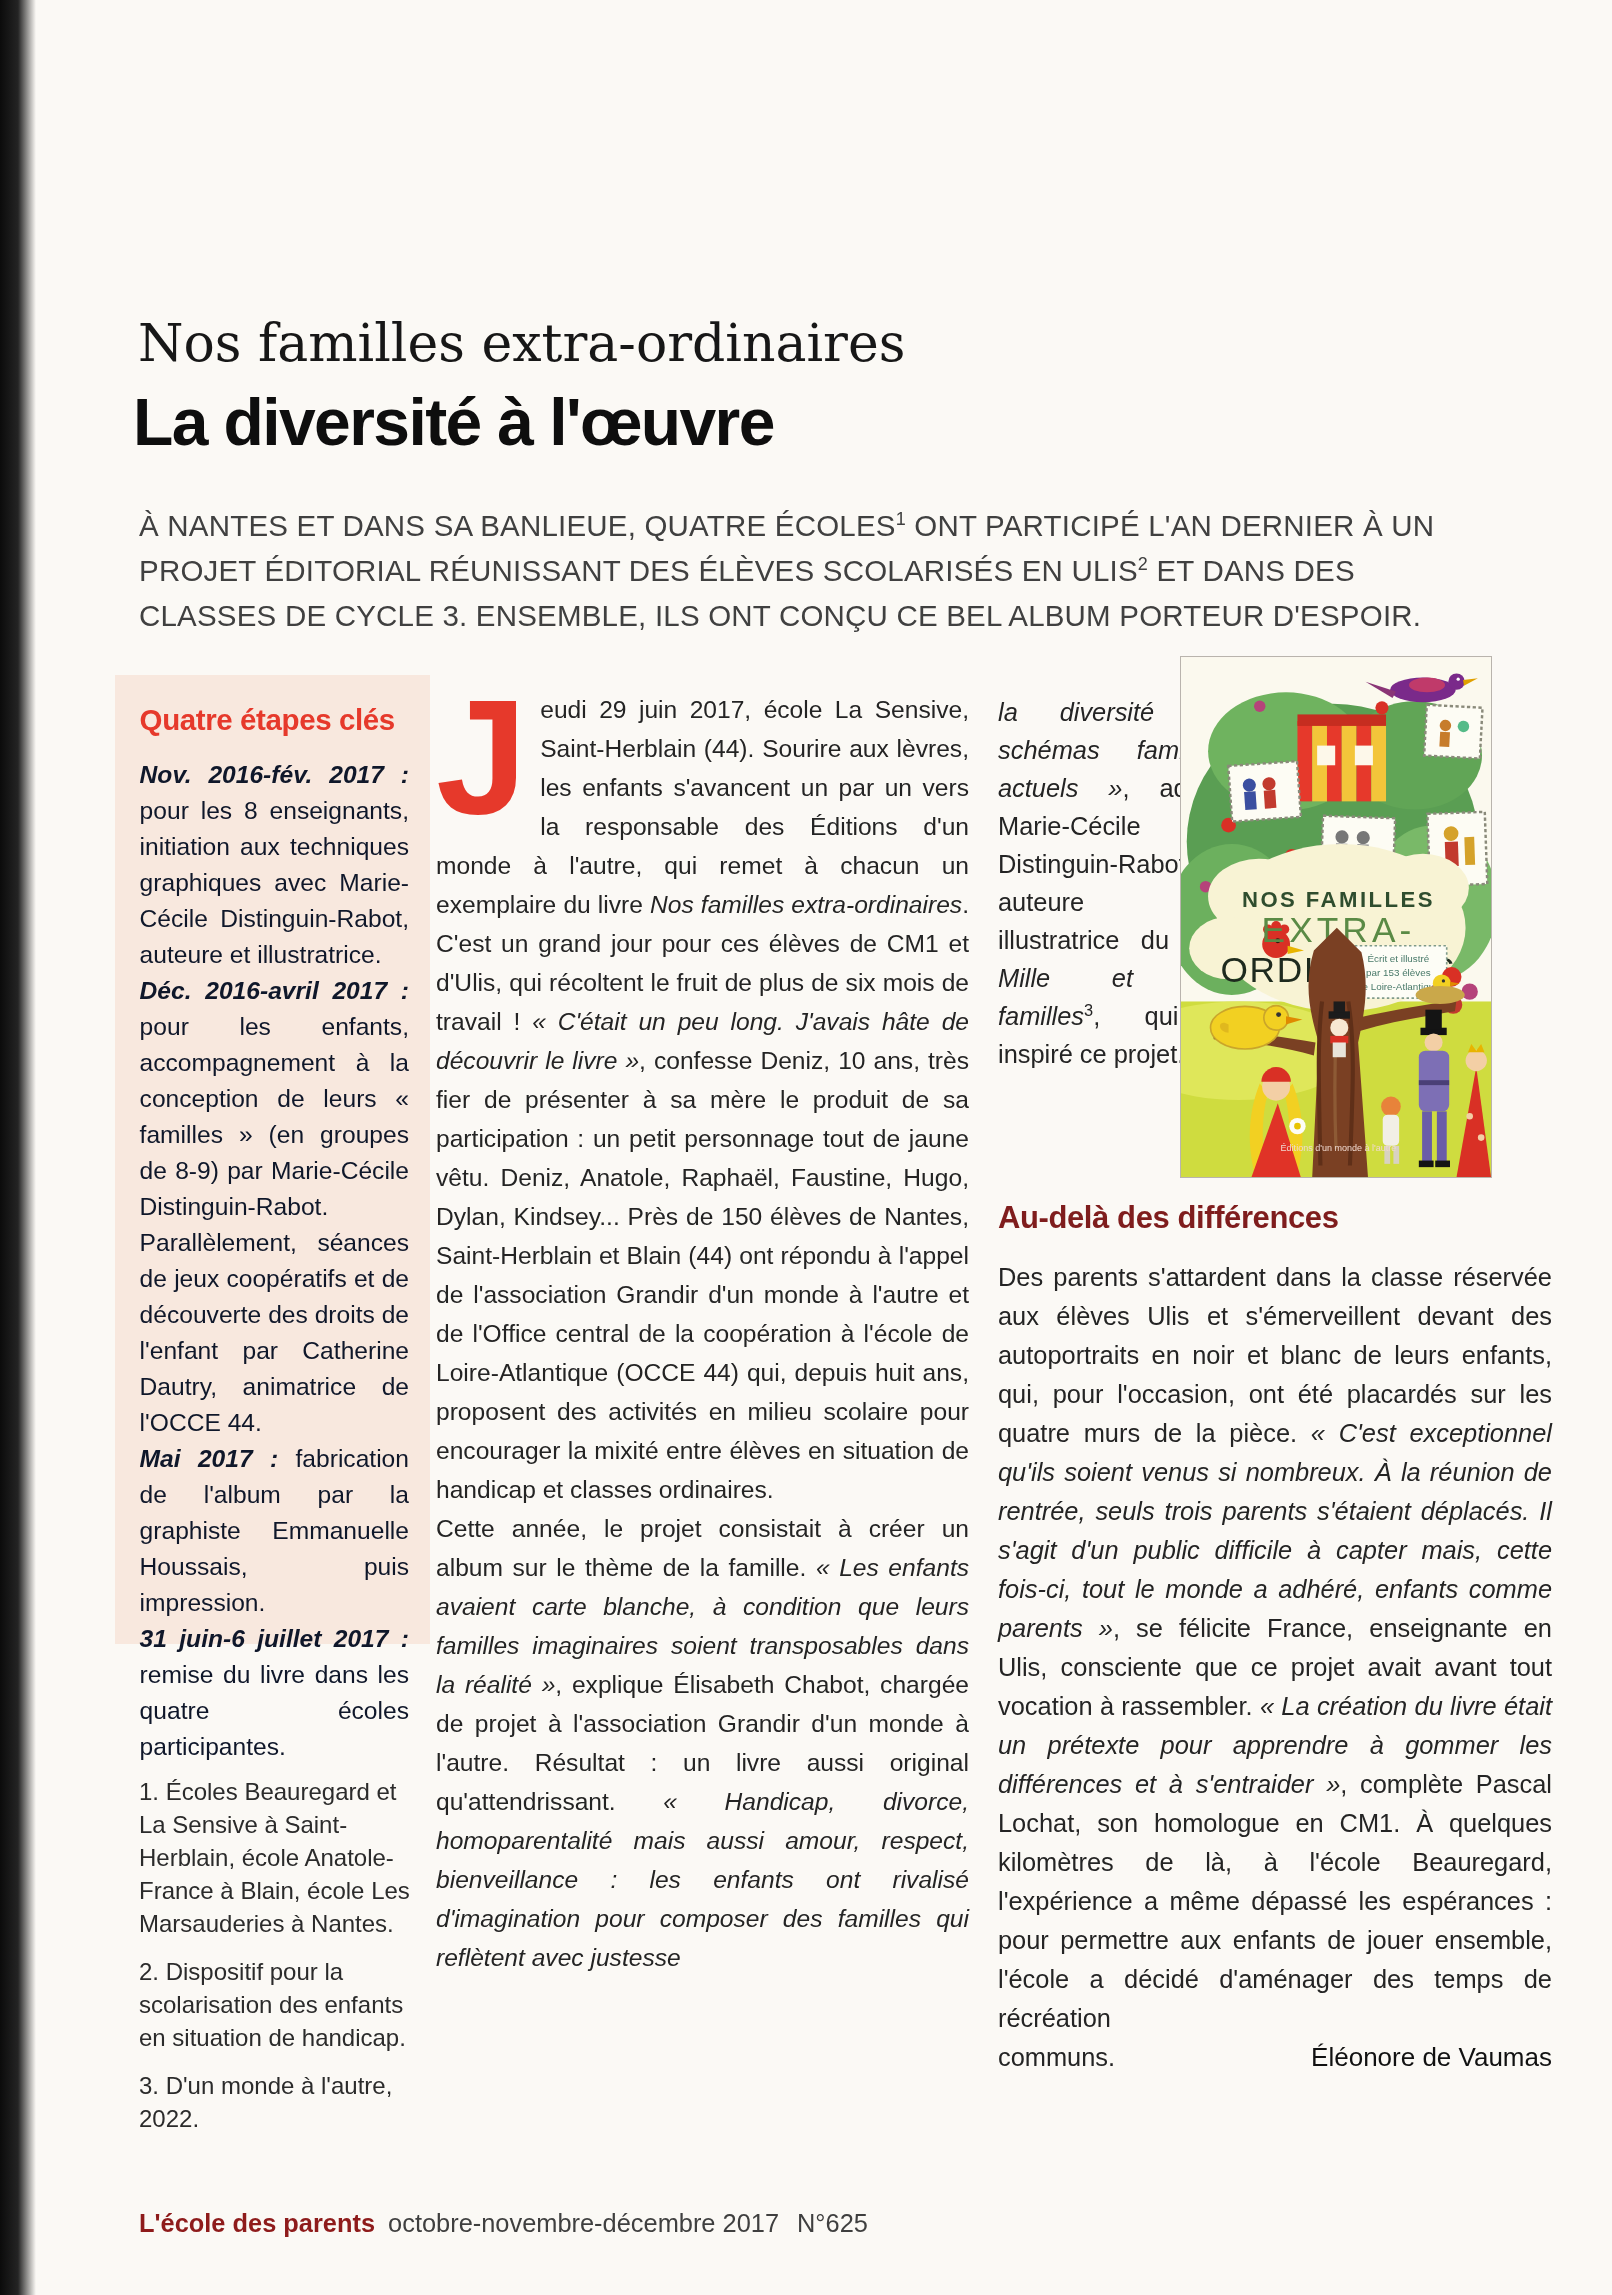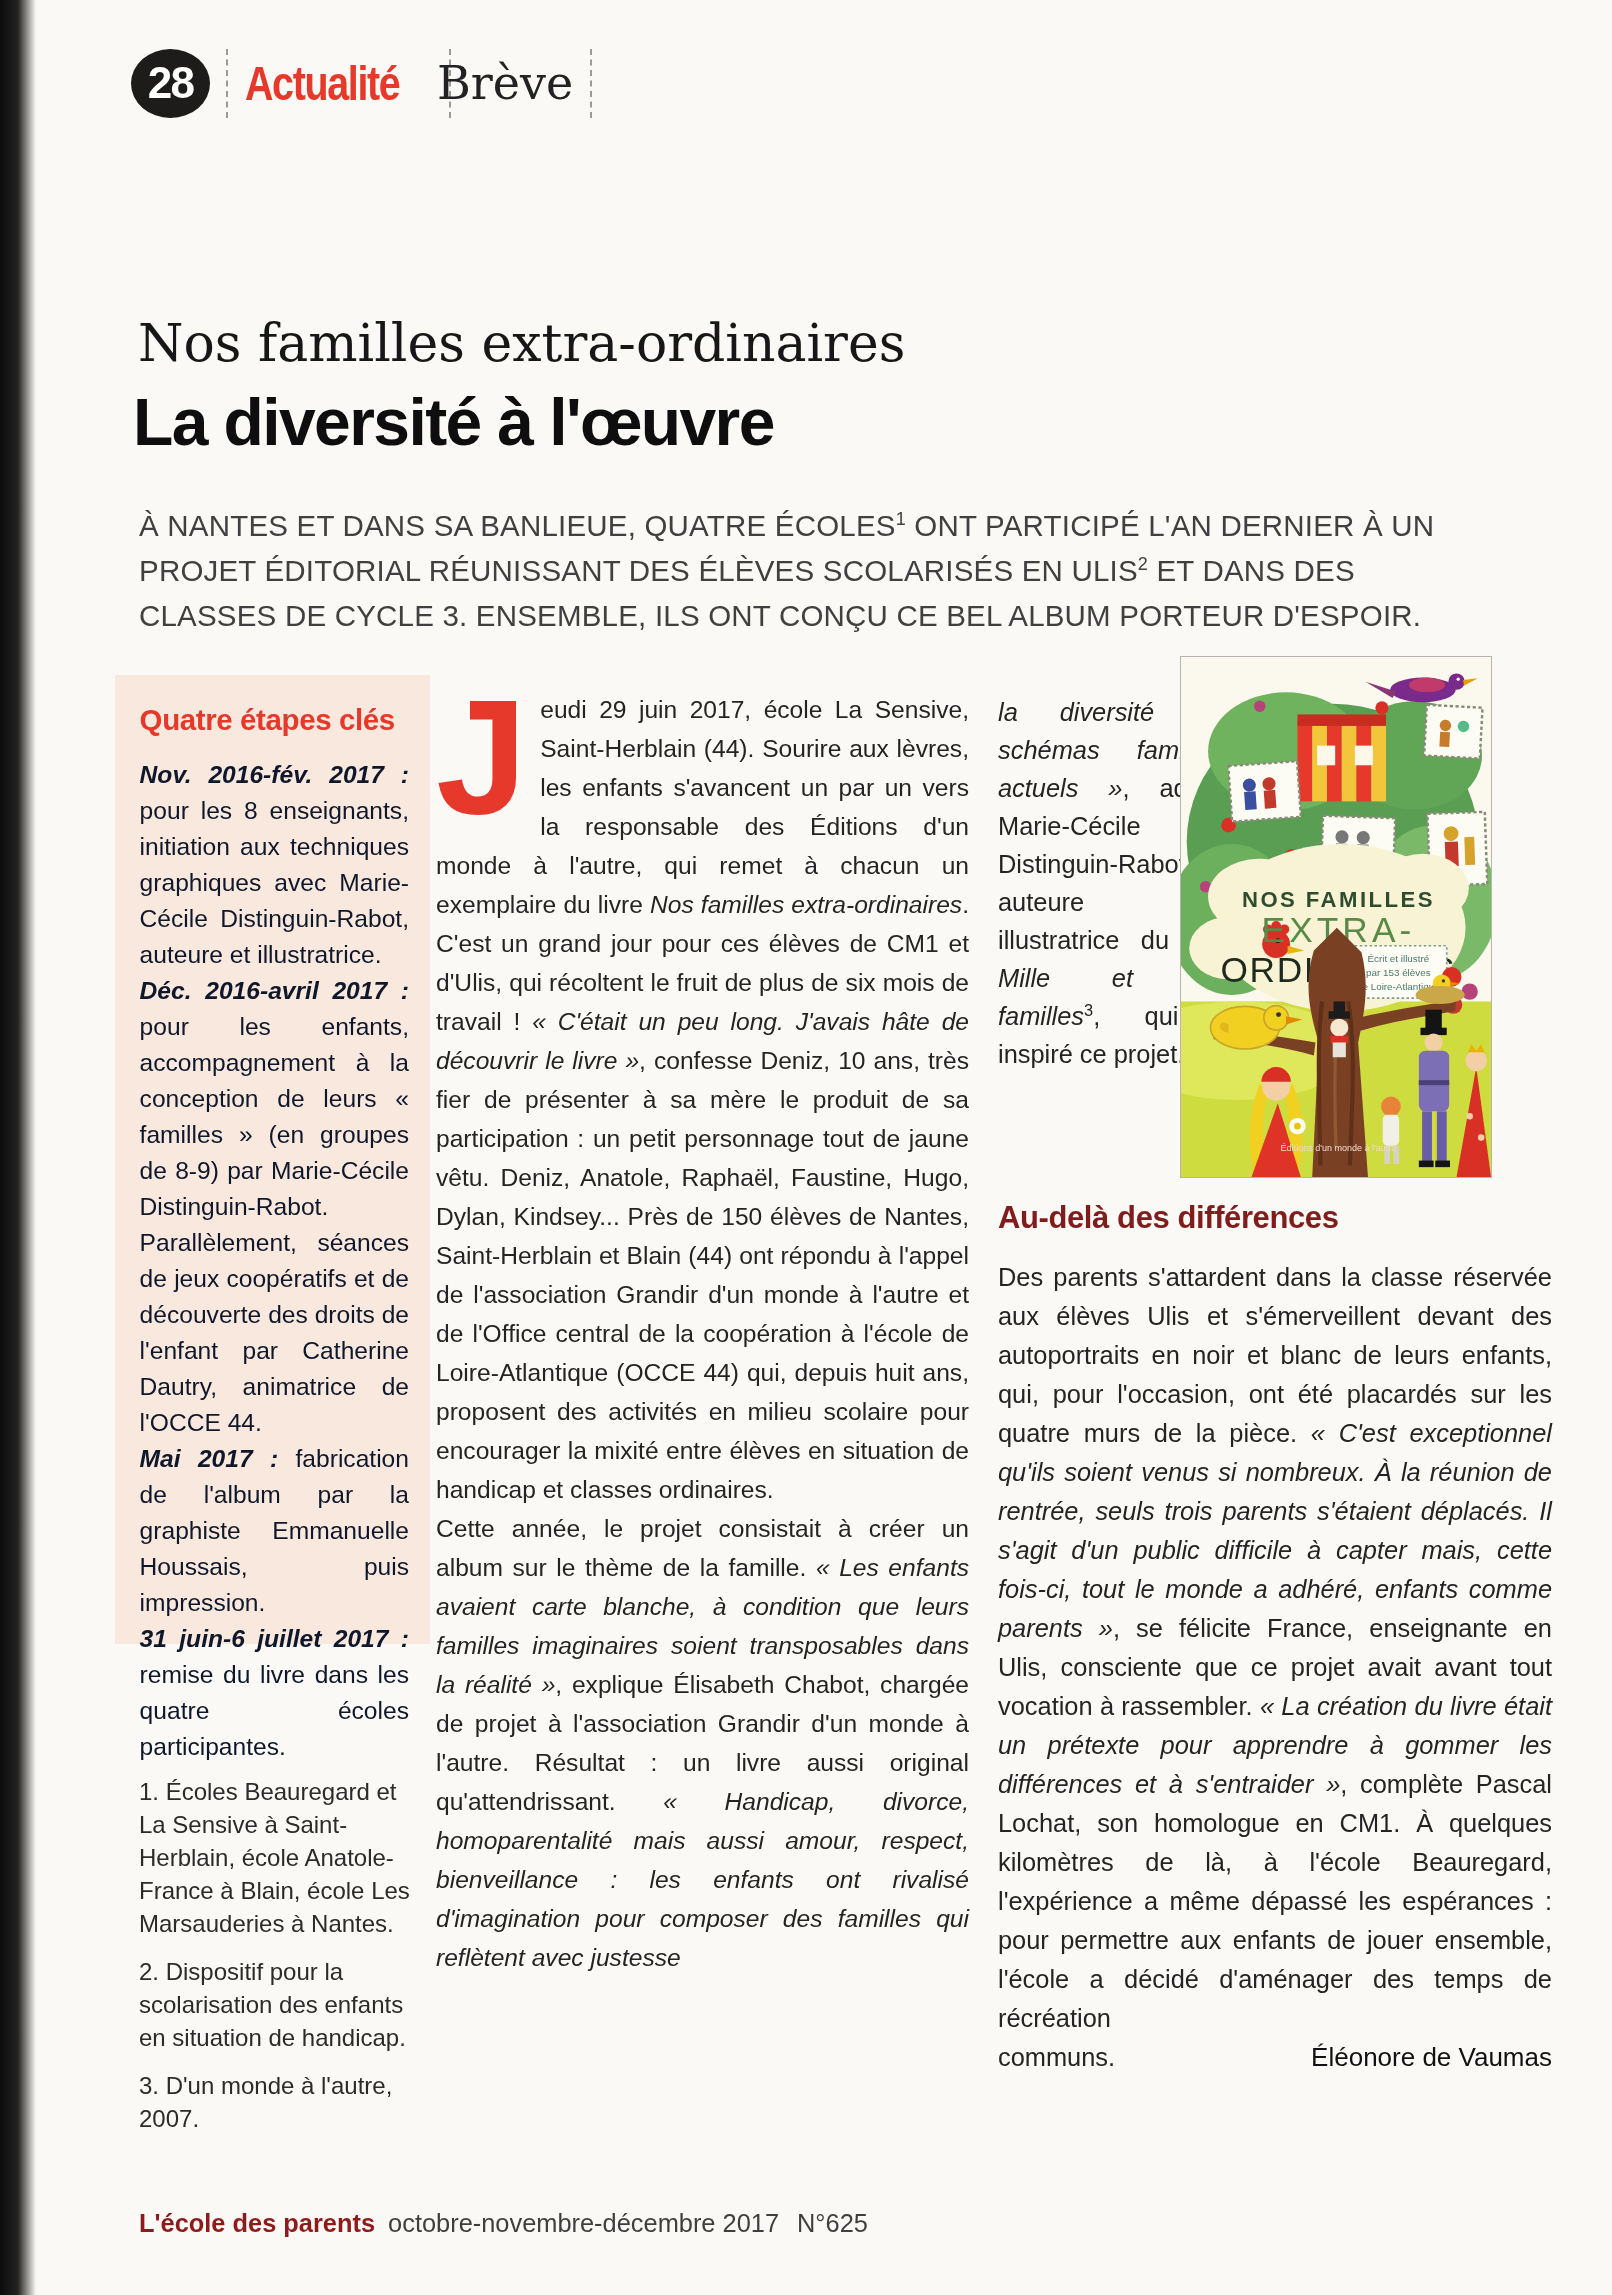--- a/index.html
+++ b/index.html
@@ -55,30 +55,20 @@
   .footer{position:absolute;left:139px;top:2209px;font-size:25.4px;color:#3f3f3f;}
   .footer .mag{font-weight:800;color:#8e1b1b;margin-right:13px;}
   .footer .num{margin-left:18px;}
 </style>
 </head>
 <body>
 
 <div class="page">
   <div class="scan-edge"></div>
 
-  <div class="header">
-    <div class="page-circle">
-      <span>28</span>
-    </div>
-    <div class="vsep"></div>
-    <div class="section-label">Actualité</div>
-    <div class="vsep"></div>
-    <div class="rubric-label">Brève</div>
-    <div class="vsep"></div>
-  </div>
 
   <div class="kicker">Nos familles extra-ordinaires</div>
   <div class="title">La diversité à l'œuvre</div>
   <div class="standfirst"><span>À NANTES ET DANS SA BANLIEUE, QUATRE ÉCOLES</span><sup>1</sup><span> ONT PARTICIPÉ L'AN DERNIER À UN PROJET ÉDITORIAL RÉUNISSANT DES ÉLÈVES SCOLARISÉS EN ULIS</span><sup>2</sup><span> ET DANS DES CLASSES DE CYCLE 3. ENSEMBLE, ILS ONT CONÇU CE BEL ALBUM PORTEUR D'ESPOIR.</span></div>
 
   <aside class="sidebar">
     <h3>Quatre étapes clés</h3>
     <p><span class="sb-label">Nov. 2016-fév. 2017 :</span><span> pour les 8 enseignants, initiation aux techniques graphiques avec Marie-Cécile Distinguin-Rabot, auteure et illustratrice.</span></p>
     <p><span class="sb-label">Déc. 2016-avril 2017 :</span><span> pour les enfants, accompagnement à la conception de leurs « familles » (en groupes de 8-9) par Marie-Cécile Distinguin-Rabot. Parallèlement, séances de jeux coopératifs et de découverte des droits de l'enfant par Catherine Dautry, animatrice de l'OCCE 44.</span></p>
     <p><span class="sb-label">Mai 2017 :</span><span> fabrication de l'album par la graphiste Emmanuelle Houssais, puis impression.</span></p>
@@ -277,20 +267,20 @@
     <p><span>Des parents s'attardent dans la classe réservée aux élèves Ulis et s'émerveillent devant des autoportraits en noir et blanc de leurs enfants, qui, pour l'occasion, ont été placardés sur les quatre murs de la pièce. </span><span style="font-style: italic;">« C'est exceptionnel qu'ils soient venus si nombreux. À la réunion de rentrée, seuls trois parents s'étaient déplacés. Il s'agit d'un public difficile à capter mais, cette fois-ci, tout le monde a adhéré, enfants comme parents »</span><span>, se félicite France, enseignante en Ulis, consciente que ce projet avait avant tout vocation à rassembler. </span><span style="font-style: italic;">« La création du livre était un prétexte pour apprendre à gommer les différences et à s'entraider »</span><span>, complète Pascal Lochat, son homologue en CM1. À quelques kilomètres de là, à l'école Beauregard, l'expérience a même dépassé les espérances : pour permettre aux enfants de jouer ensemble, l'école a décidé d'aménager des temps de récréation</span></p>
     <div class="closing-row">
       <span>communs.</span>
       <span class="byline">Éléonore de Vaumas</span>
     </div>
   </div>
 
   <div class="footnotes">
     <p>1. Écoles Beauregard et La Sensive à Saint-Herblain, école Anatole-France à Blain, école Les Marsauderies à Nantes.</p>
     <p>2. Dispositif pour la scolarisation des enfants en situation de handicap.</p>
-    <p>3. D'un monde à l'autre, 2007.</p>
+    <p>3. D'un monde à l'autre, 2022.</p>
   </div>
 
   <div class="footer">
     <span class="mag">L'école des parents</span><span>octobre-novembre-décembre 2017</span><span class="num">N°625</span>
   </div>
 </div>
 
 
 </body></html>

